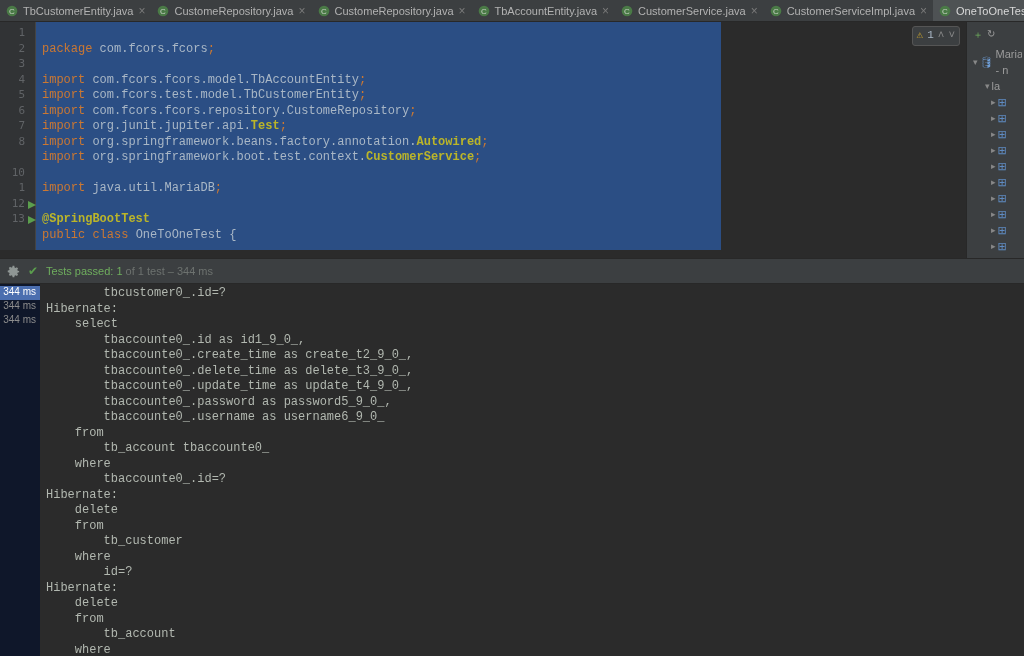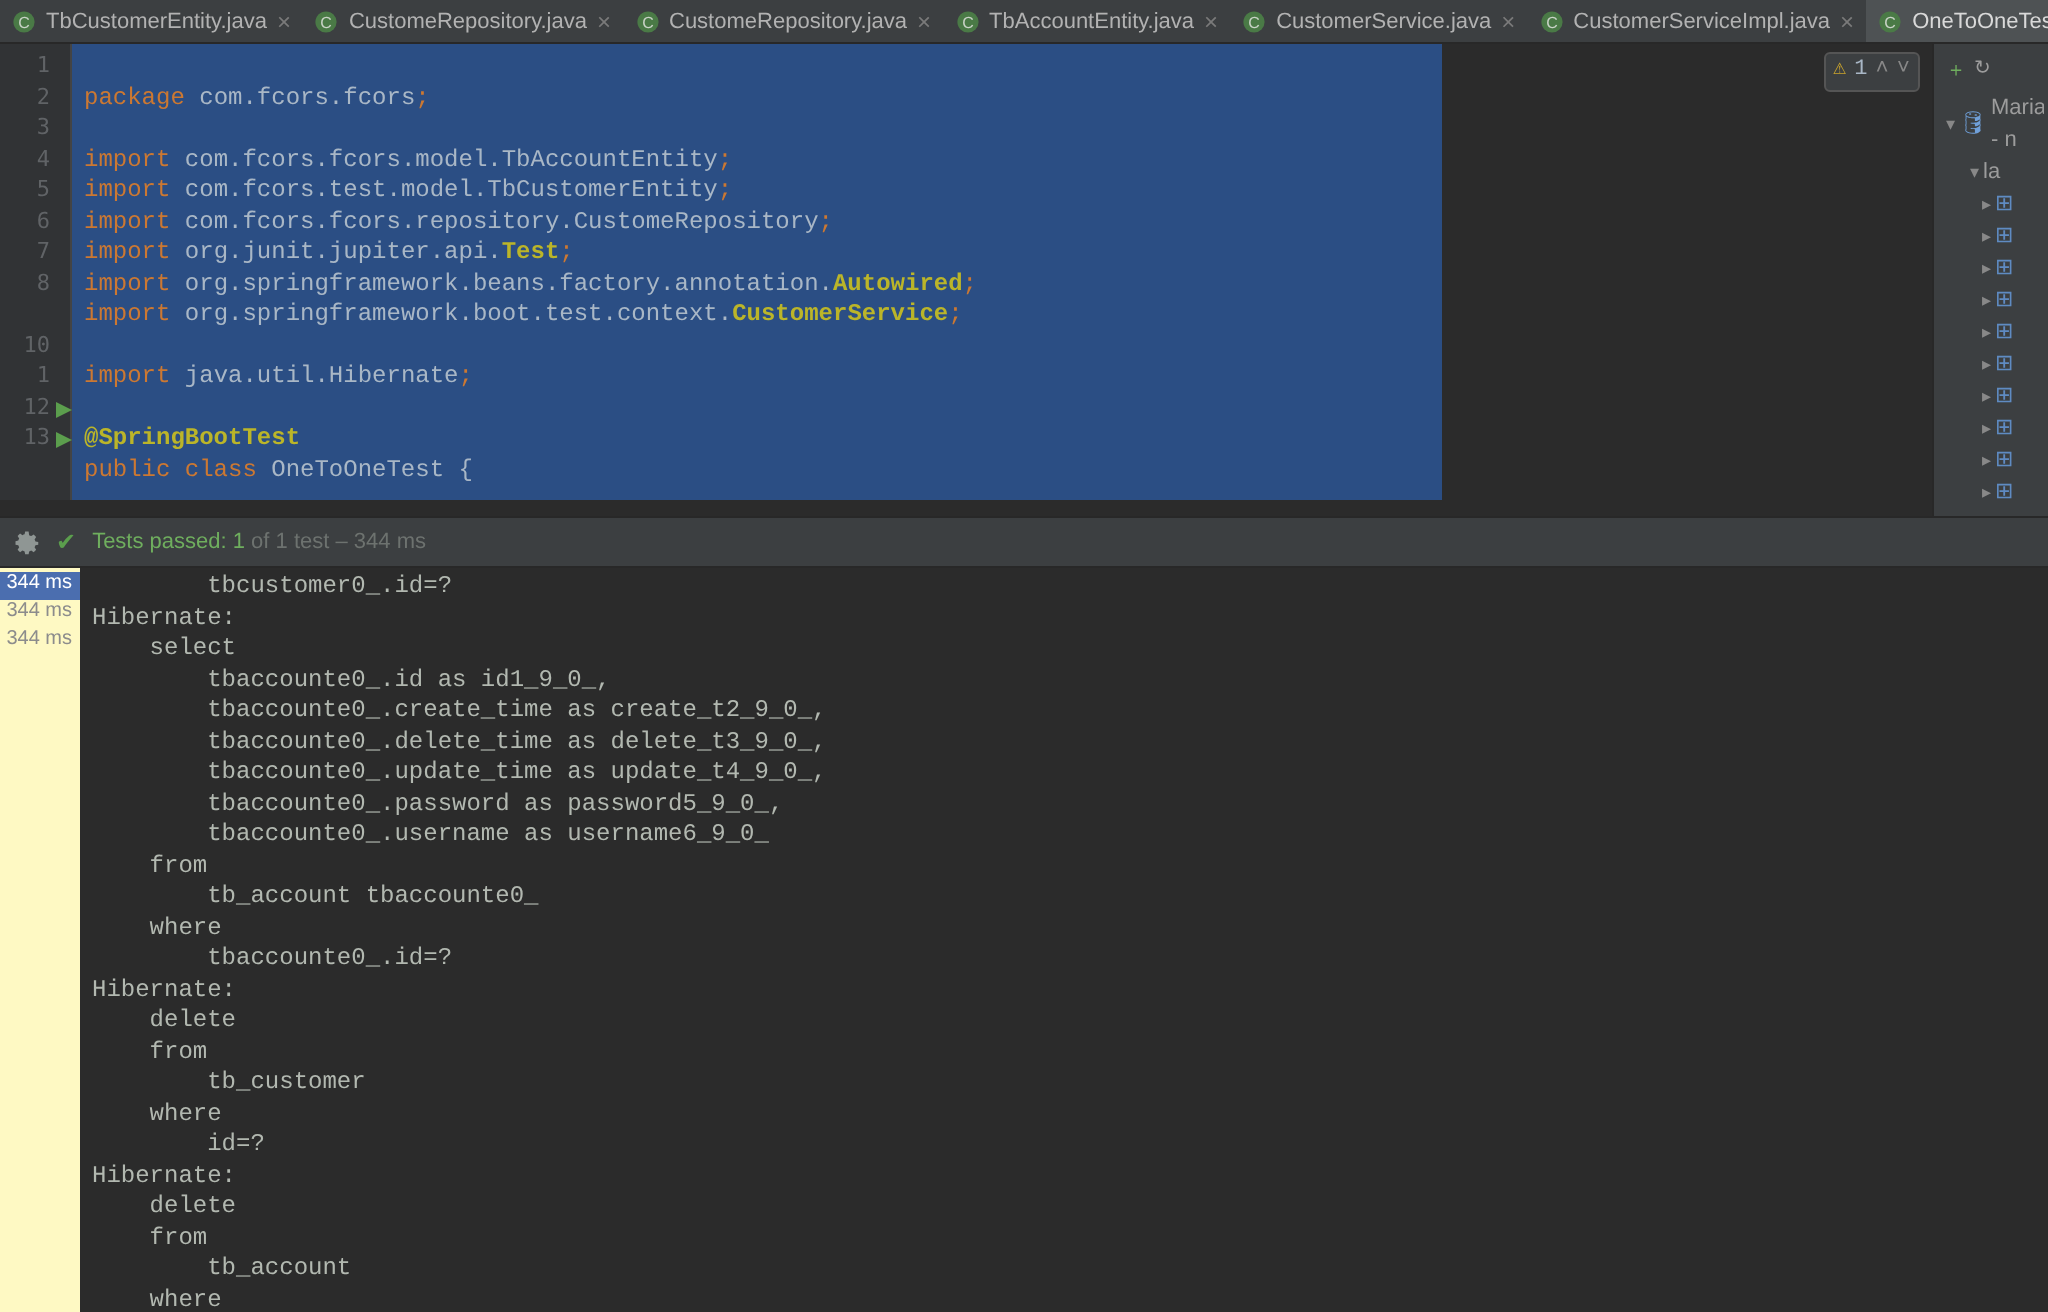--- a/index.html
+++ b/index.html
@@ -114,21 +114,21 @@
   .pass-icon { color:#5b9e4d; font-size:12px; }
   .tests-passed { color:#6fae5e; }
   .tests-meta { color:#6d726f; }
 
   .console-body {
     flex:1; display:flex; background:#2b2b2b;
     overflow:hidden;
   }
   .timings {
     width: 40px;
-    background:#fef9c3;
+    background:#0f172a;
     color:#8c8c8c;
     font-size:10px;
     text-align:right;
     padding-top:2px;
   }
   .timings div { height:14px; padding-right:4px; }
   .timings .hl { background:#4b6eaf; color:#fff; }
   .log {
     flex:1;
     font-family: Consolas, "Courier New", monospace;
@@ -242,21 +242,21 @@
   <div class="editor">
 <span class="kw">package</span><span class="pkg"> com.fcors.fcors</span><span class="op">;</span>
 
 <span class="kw">import</span><span class="pkg"> com.fcors.fcors.model.TbAccountEntity</span><span class="op">;</span>
 <span class="kw">import</span><span class="pkg"> com.fcors.test.model.TbCustomerEntity</span><span class="op">;</span>
 <span class="kw">import</span><span class="pkg"> com.fcors.fcors.repository.CustomeRepository</span><span class="op">;</span>
 <span class="kw">import</span><span class="pkg"> org.junit.jupiter.api.</span><span class="anno">Test</span><span class="op">;</span>
 <span class="kw">import</span><span class="pkg"> org.springframework.beans.factory.annotation.</span><span class="anno">Autowired</span><span class="op">;</span>
 <span class="kw">import</span><span class="pkg"> org.springframework.boot.test.context.</span><span class="anno">CustomerService</span><span class="op">;</span>
 
-<span class="kw">import</span><span class="pkg"> java.util.Hibernate</span><span class="op">;</span>
+<span class="kw">import</span><span class="pkg"> java.util.MariaDB</span><span class="op">;</span>
 
 <span class="anno">@SpringBootTest</span>
 <span class="kw">public class </span><span class="txt">OneToOneTest </span><span class="txt">{</span>
     <div class="editor-badges">
       <span class="warn">⚠</span>
       <span>1</span>
       <span style="color:#888;">˄</span>
       <span style="color:#888;">˅</span>
     </div>
   </div>

